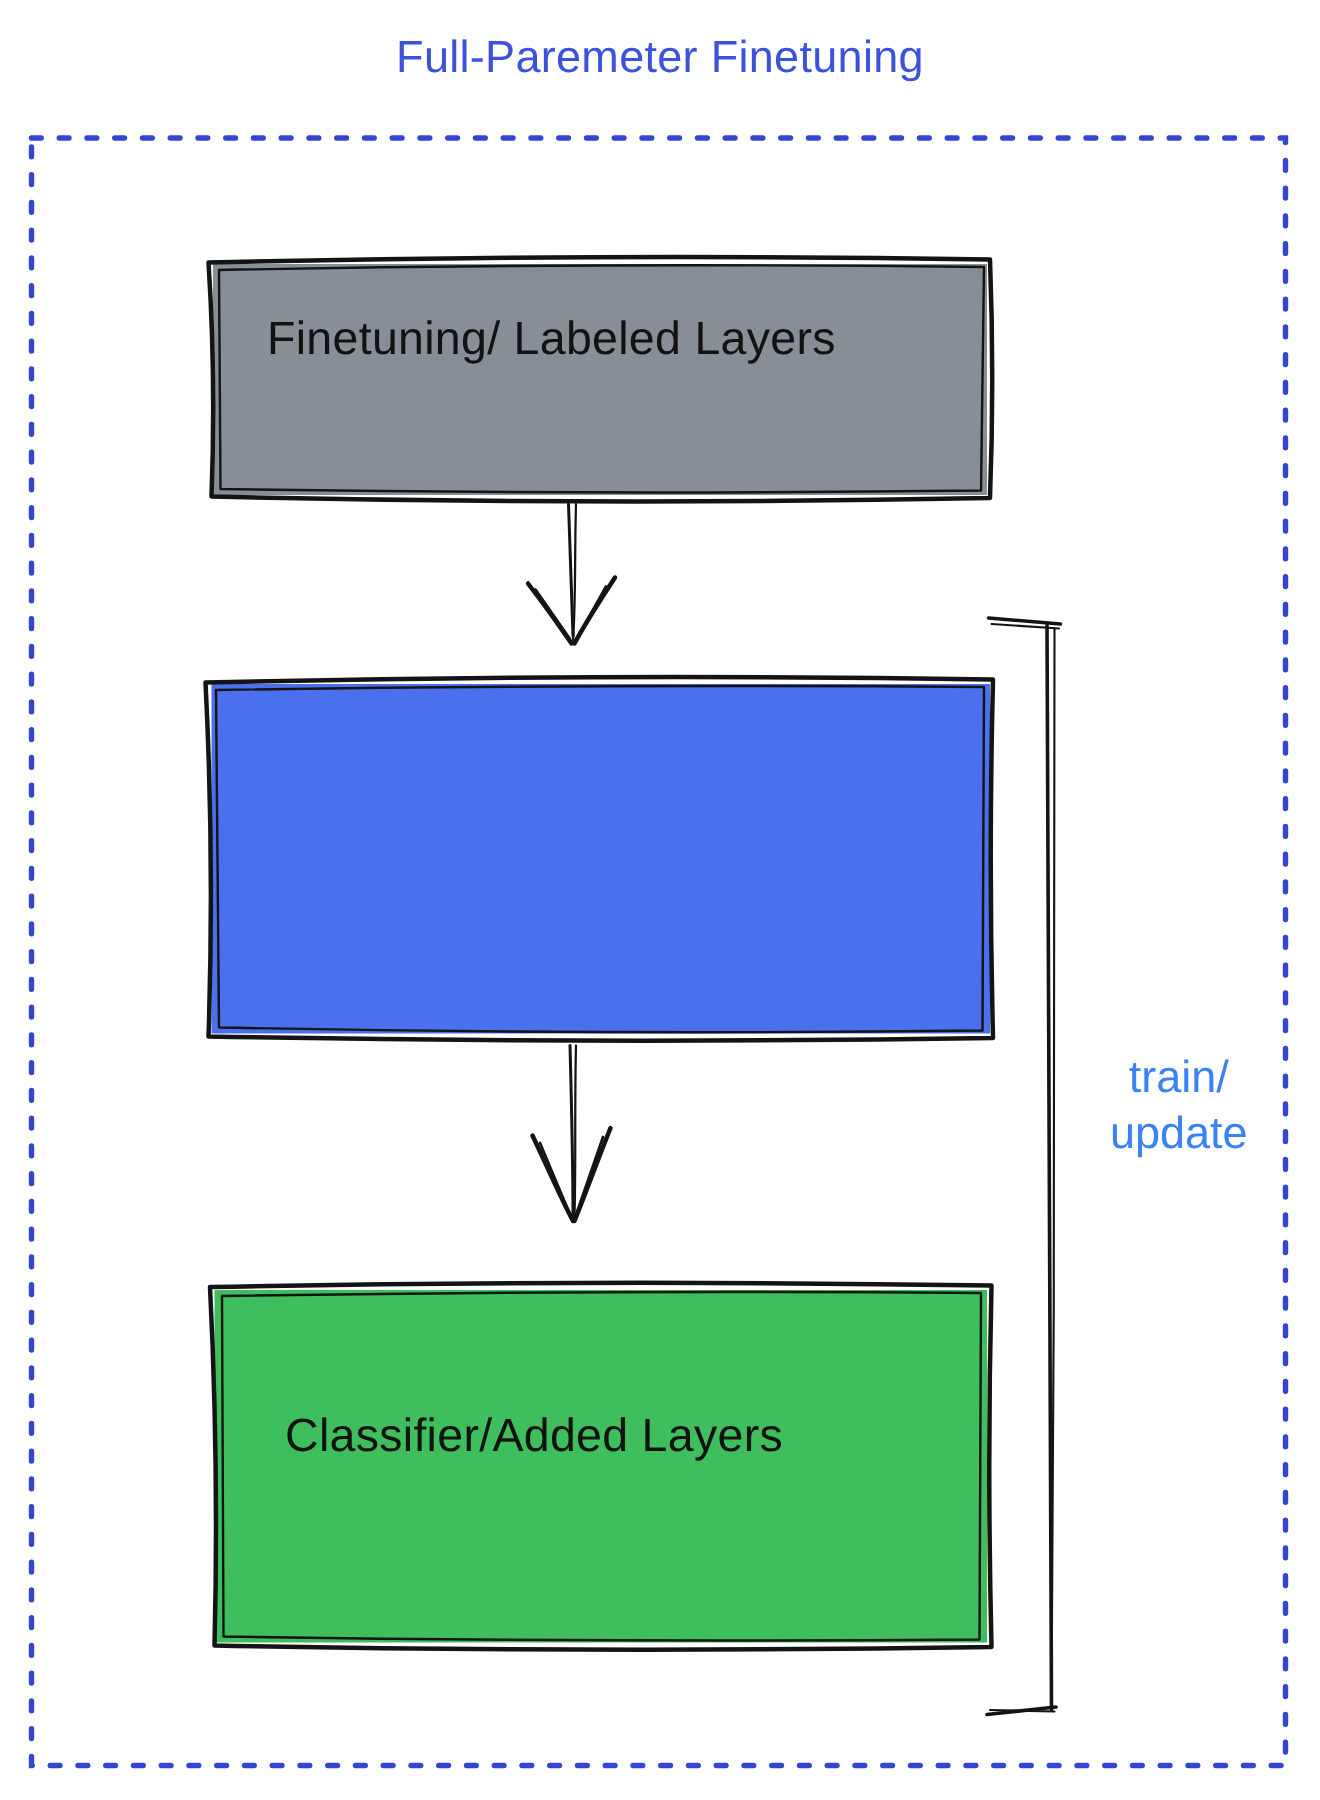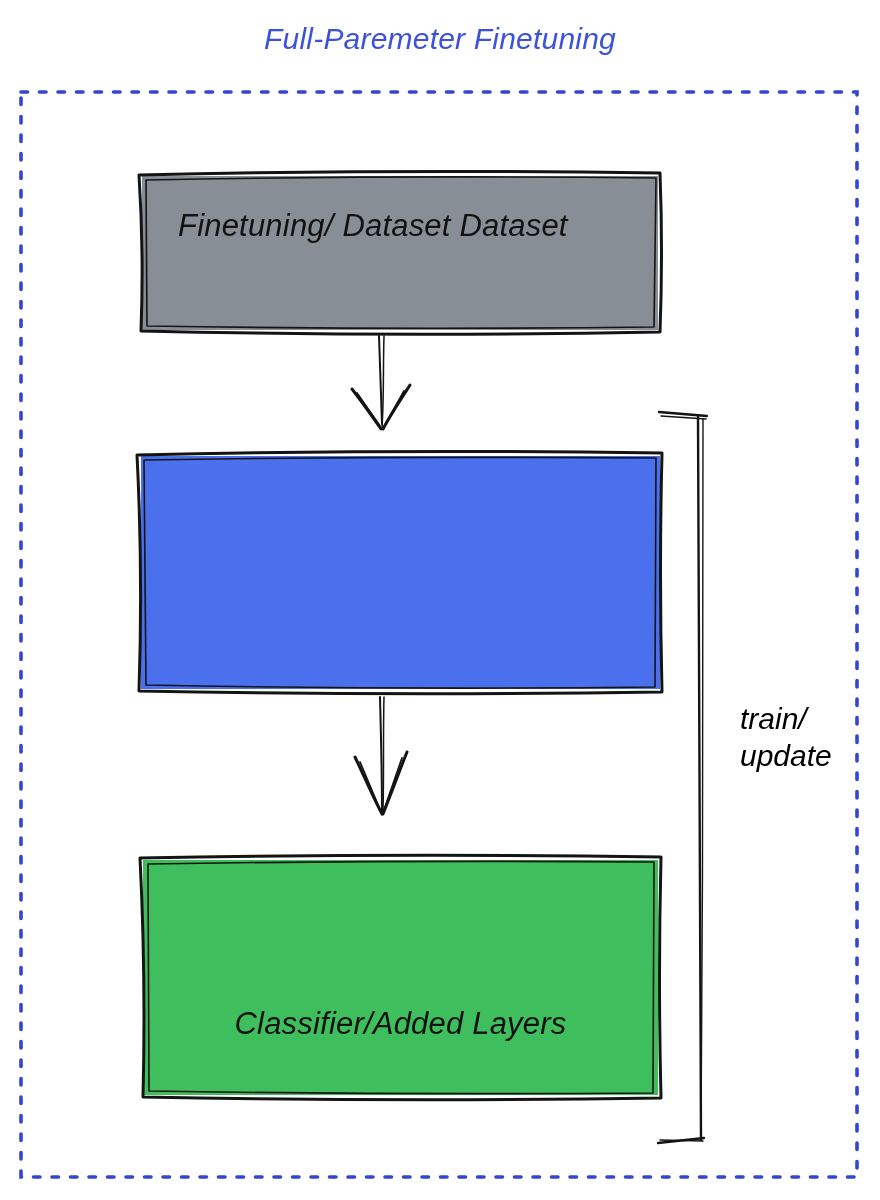--- a/index.html
+++ b/index.html
@@ -7,21 +7,20 @@
     padding: 0;
     background: #ffffff;
     font-family: "Liberation Sans", sans-serif;
   }
   .canvas {
     position: relative;
     width: 880px;
     height: 1200px;
     background: #ffffff;
     overflow: hidden;
-    font-style: italic;
   }
   .title {
     position: absolute;
     top: 22px;
     left: 0;
     width: 880px;
     text-align: center;
     font-size: 30px;
     letter-spacing: 0.2px;
     font-weight: 400;
@@ -51,34 +50,36 @@
     left: 138px;
     top: 452px;
     width: 524px;
     height: 240px;
     display: flex;
     align-items: center;
     justify-content: center;
   }
   .label-classifier {
     left: 142px;
-    top: 904px;
+    top: 837px;
     width: 517px;
     height: 240px;
     display: flex;
     align-items: center;
-    justify-content: center;
+    justify-content: flex-start;
+    padding-left: 48px;
   }
   .bracket-label {
     position: absolute;
     left: 740px;
     top: 700px;
-    color: #000000;
+    color: #3b82f6;
     font-size: 30px;
     line-height: 37px;
+    text-align: center;
   }
 </style>
 </head>
 <body>
 
 <div class="canvas">
 
   <div class="title" style="color: rgb(60, 82, 220);">Full-Paremeter Finetuning</div>
 
   <svg class="sketch-svg" viewBox="0 0 880 1200" xmlns="http://www.w3.org/2000/svg">
@@ -130,21 +131,21 @@
         <path stroke-width="1.4" d="M703,419 C703,640 703,900 701,1138"></path>
         <path stroke-width="2.4" d="M659,412 L707,416"></path>
         <path stroke-width="1.4" d="M661,416 L706,419"></path>
         <path stroke-width="2.4" d="M658,1143 L704,1138"></path>
         <path stroke-width="1.4" d="M660,1140 L703,1141"></path>
       </g>
     </g>
   </svg>
 
   <div class="box-label label-dataset">
-    <span>Finetuning/ Dataset Dataset</span>
+    <span>Finetuning/ Labeled Layers</span>
   </div>
 
 
   <div class="box-label label-classifier">
     <span>Classifier/Added Layers</span>
   </div>
 
   <div class="bracket-label">
     <div>train/</div>
     <div>update</div>

